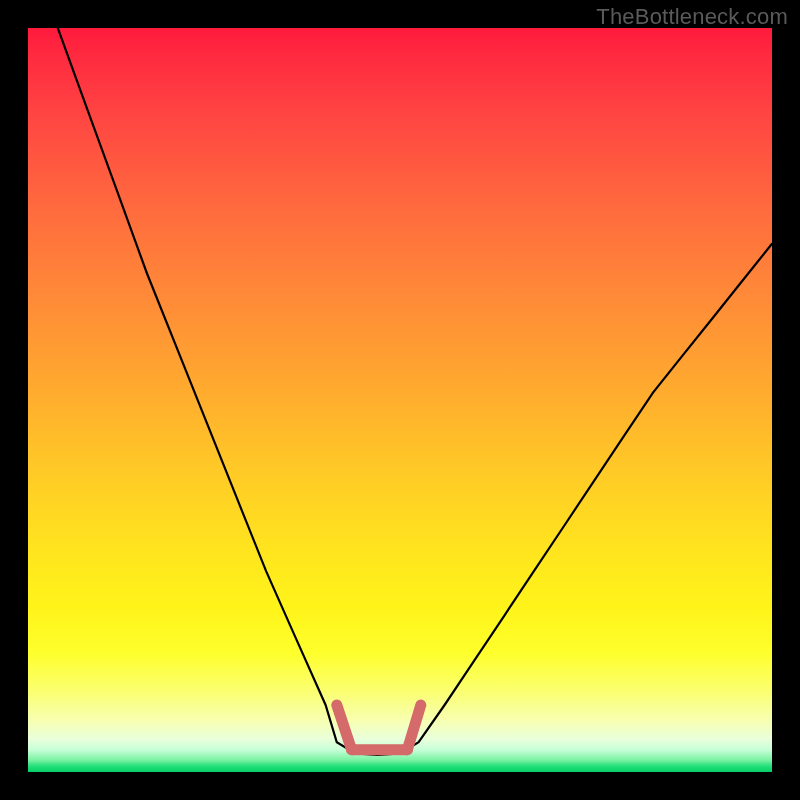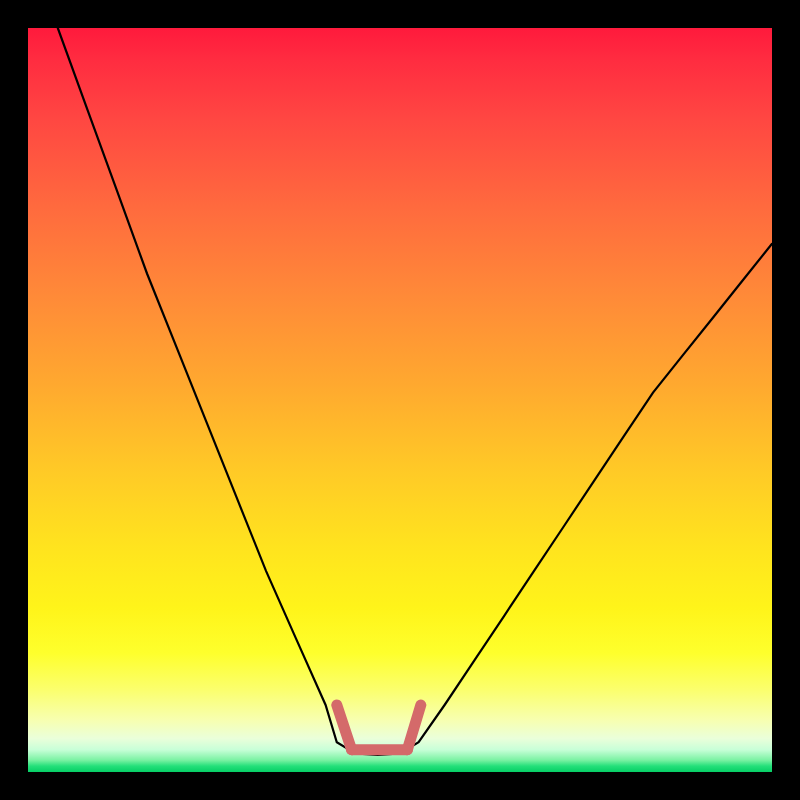--- a/index.html
+++ b/index.html
@@ -65,20 +65,21 @@
     inset: 0;
     width: 100%;
     height: 100%;
     display: block;
   }
 </style>
 </head>
 <body>
 
 <div class="frame">
+  <div class="watermark">TheBottleneck.com</div>
 
   <div class="plot">
     <div class="gradient"></div>
     <svg class="curves" viewBox="0 0 744 744" preserveAspectRatio="none">
       <path fill="none" stroke="#000" stroke-width="2.2" stroke-linecap="round" d="M29.8 0.0 L59.5 81.8 L89.3 163.7 L119.0 245.5 L148.8 319.9 L178.6 394.3 L208.3 468.7 L238.1 543.1 L267.8 610.1 L297.6 677.0 L308.8 714.2 L308.8 714.2 L327.4 725.4 L349.7 726.9 L372.0 725.4 L390.6 714.2 L390.6 714.2 L416.6 677.0 L446.4 632.4 L476.2 587.8 L505.9 543.1 L535.7 498.5 L565.4 453.8 L595.2 409.2 L625.0 364.6 L654.7 327.4 L684.5 290.2 L714.2 253.0 L744.0 215.8"></path>
       <g stroke="#cf6b6b" stroke-width="11" stroke-linecap="round" fill="none">
       <line x1="308.8" y1="677.0" x2="323.6" y2="721.7" stroke="#d46a6a"></line>
           <line x1="323.6" y1="721.7" x2="379.4" y2="721.7" stroke="#d46a6a"></line>
           <line x1="379.4" y1="721.7" x2="392.8" y2="677.0" stroke="#d46a6a"></line>
         </g>

